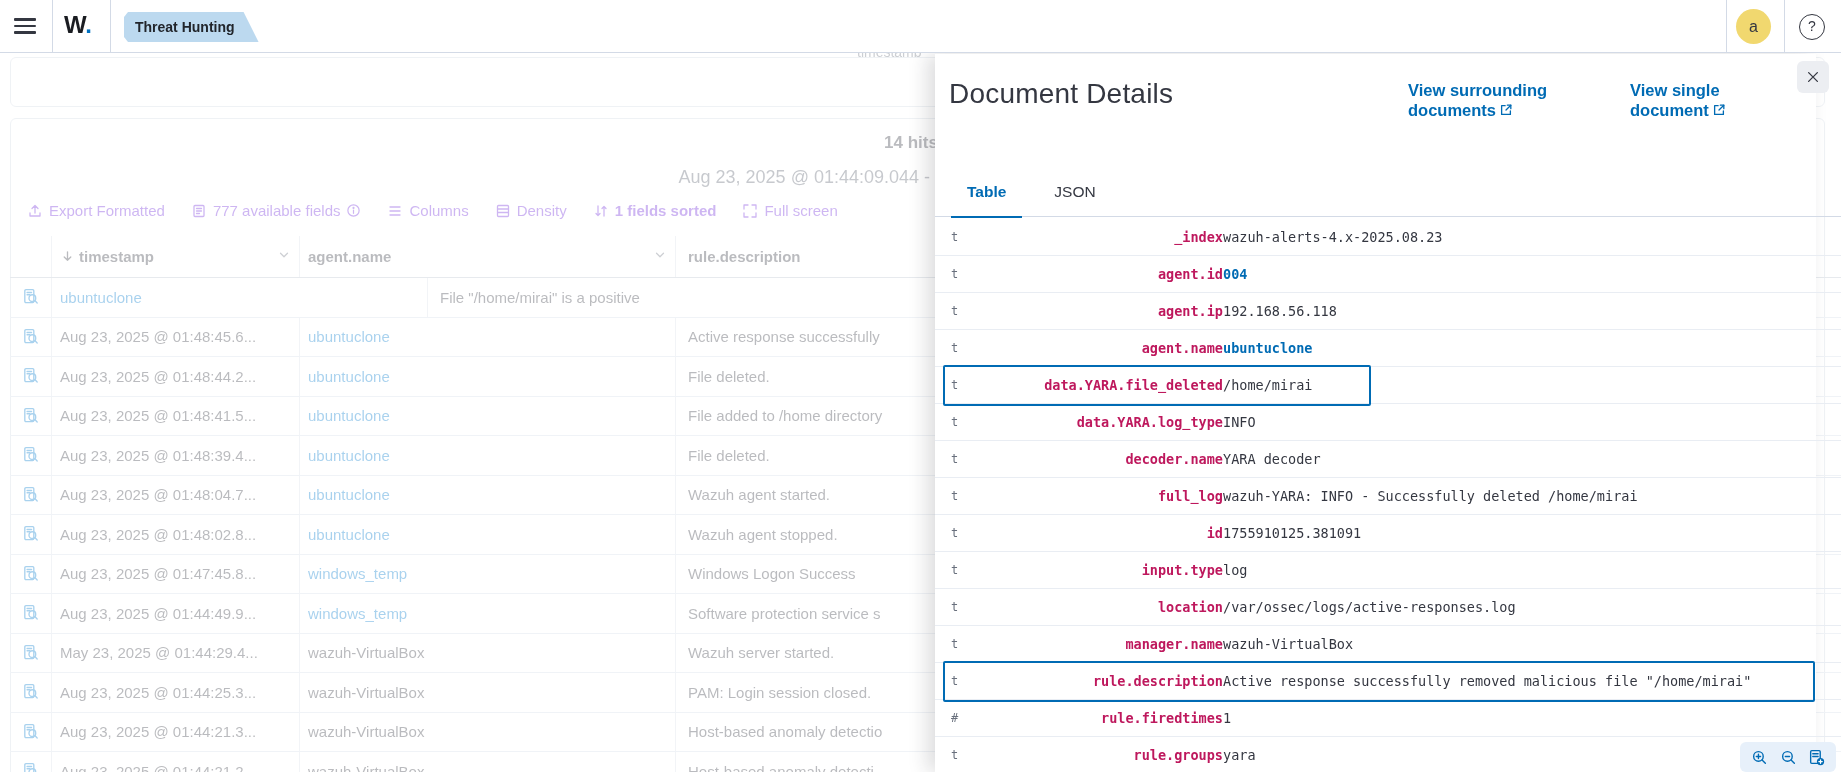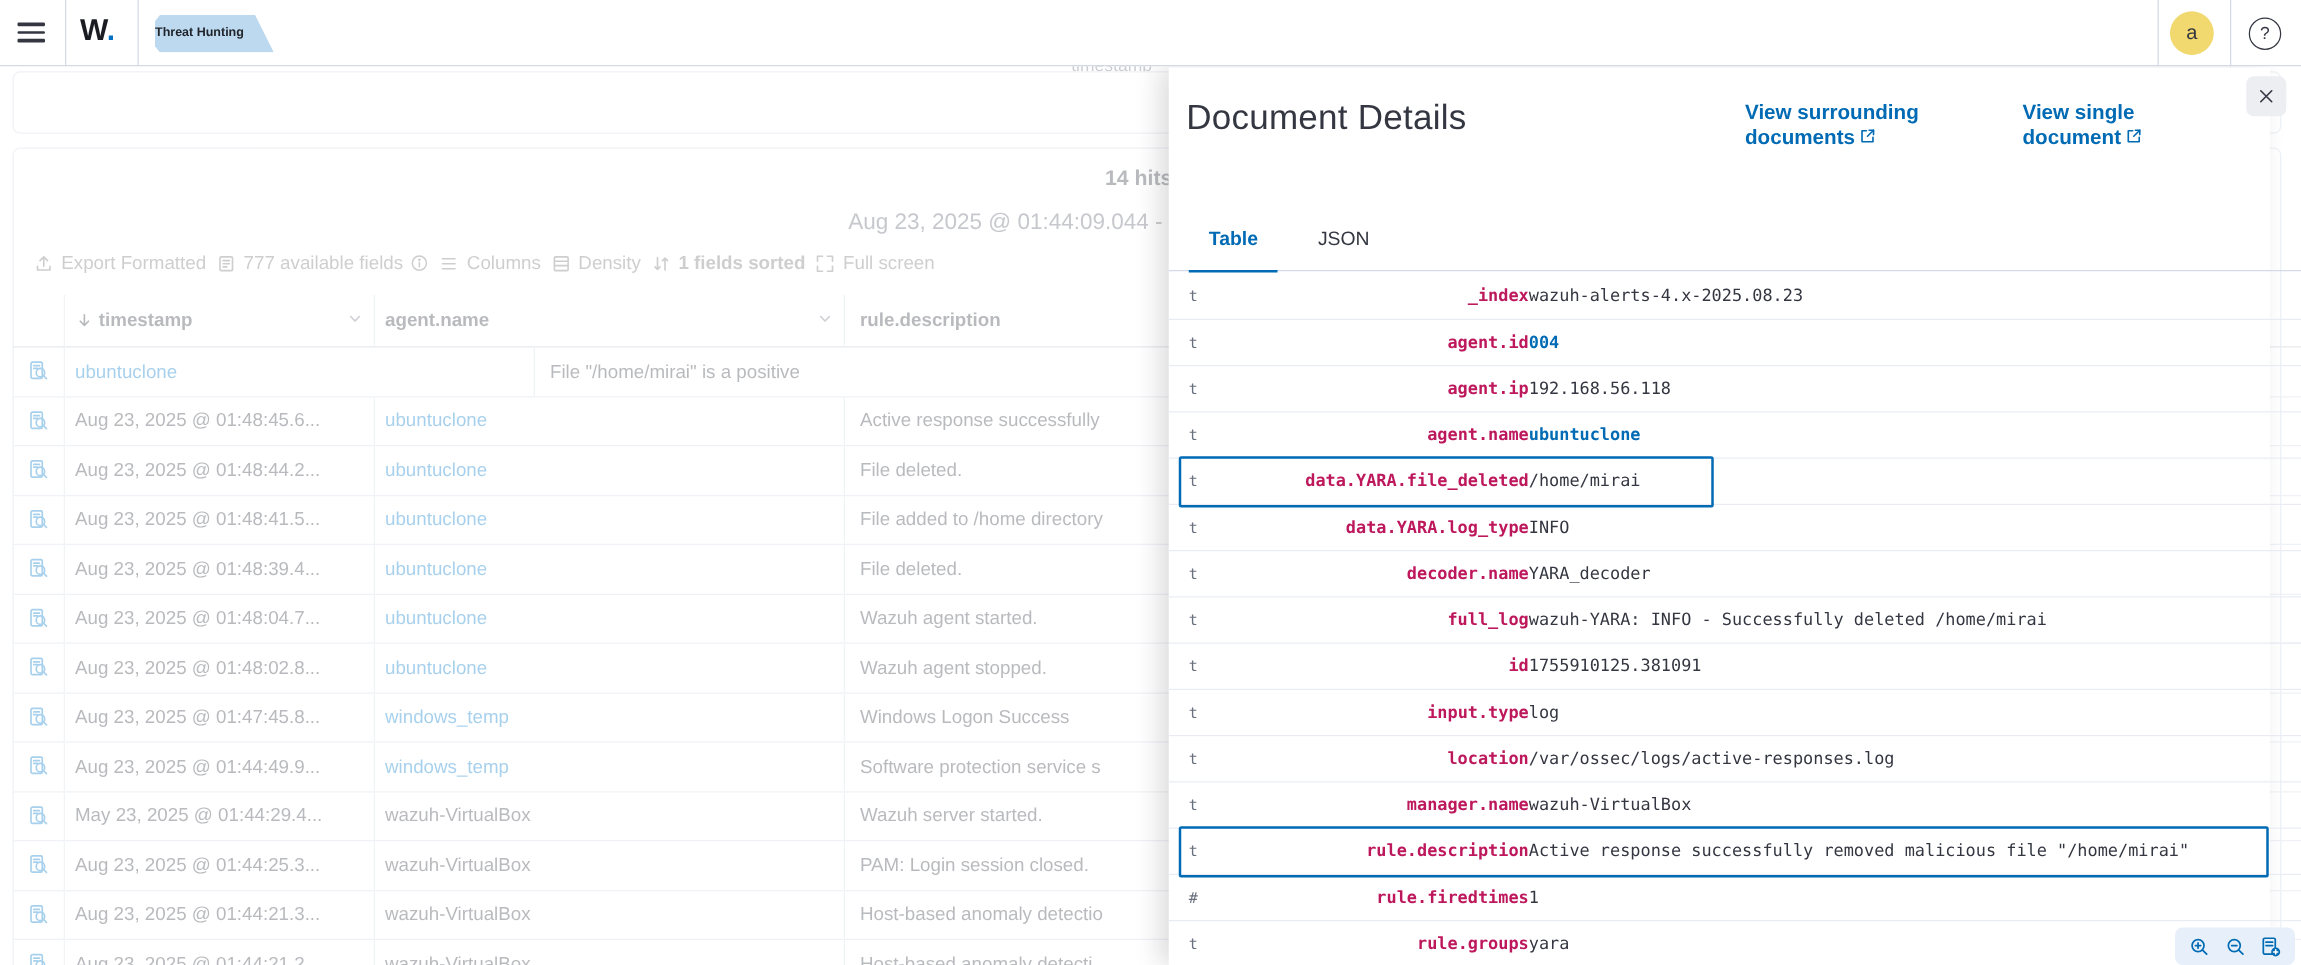--- a/index.html
+++ b/index.html
@@ -9,62 +9,62 @@
   
   .navbar { position:absolute; left:0; top:0; width:1841px; height:53px; background:#fff;
             border-bottom:1px solid #d3dae6; z-index:30; }
   .nav-divider { position:absolute; top:0; width:1px; height:53px; background:#d3dae6; }
   .hamburger { position:absolute; left:12px; top:14px; width:26px; height:24px; cursor:pointer;
                display:flex; flex-direction:column; justify-content:center; gap:4px; padding:0 2px; }
   .hamburger i { display:block; height:2.5px; background:#343741; border-radius:1px; }
   .logo { position:absolute; left:64px; top:11px; font-size:24px; font-weight:700; color:#1a1c21; letter-spacing:0; cursor:pointer; }
   .logo .dot { color:#0071c2; }
   .breadcrumb { position:absolute; left:124px; top:12px; height:30px; background:#bcd9ef; color:#21252b;
-                font-size:10px; font-weight:600; line-height:30px; padding:0 24px 0 0; cursor:pointer;
+                font-size:14px; font-weight:600; line-height:30px; padding:0 24px 0 11px; cursor:pointer;
                 clip-path:polygon(4px 0, calc(100% - 15px) 0, 100% 100%, 4px 100%, 0 calc(100% - 5px), 0 5px); }
   .avatar { position:absolute; left:1736px; top:9px; width:35px; height:35px; border-radius:50%;
             background:#f1d86f; color:#343741; font-size:16px; font-weight:500; text-align:center; line-height:35px; cursor:pointer; }
   .help-btn { position:absolute; left:1799px; top:14px; width:26px; height:26px; border:1.6px solid #343741;
               border-radius:50%; text-align:center; line-height:23px; font-size:14px; color:#343741; cursor:pointer; }
 
   
   .bg-dim { position:absolute; left:0; top:53px; width:1841px; height:719px; opacity:0.34; }
   .card1 { position:absolute; left:10px; top:4px; width:1815px; height:50px;
            border:1px solid #cfd7e2; border-radius:6px; background:#fff; }
   .card2 { position:absolute; left:10px; top:65px; width:1815px; height:660px;
            border:1px solid #cfd7e2; border-radius:6px 6px 0 0; background:#fff; }
   .axis-label { position:absolute; left:857px; top:-9px; width:76px; overflow:hidden; white-space:nowrap;
                 font-size:14px; color:#69707d; }
   .hits { position:absolute; left:884px; top:80px; width:51px; overflow:hidden; white-space:nowrap;
           font-size:17px; font-weight:700; color:#343741; }
   .time-range { position:absolute; left:0; top:114px; width:930px; text-align:right;
                 font-size:18px; color:#5a616e; white-space:nowrap; }
 
-  .toolbar { position:absolute; left:27px; top:149px; display:flex; gap:8px; align-items:center;
-             font-size:15px; color:#737373; white-space:nowrap; }
+  .toolbar { position:absolute; left:27px; top:149px; display:flex; gap:26px; align-items:center;
+             font-size:15px; color:#6d28d9; white-space:nowrap; }
   .tb-item { display:flex; align-items:center; gap:6px; cursor:pointer; }
   .tb-item svg { flex:0 0 auto; }
   .tb-bold { font-weight:700; }
 
   .grid { position:absolute; left:10px; top:183px; width:1831px; }
   .grid-header { display:flex; height:42px; border-bottom:1px solid #b9c1cc; font-weight:700; font-size:15px; }
   .grid-row { display:flex; height:39.5px; border-bottom:1px solid #d3dae6; font-size:15px; }
   .c-icon { width:42px; border-right:1px solid #d9dfe8; display:flex; align-items:center; justify-content:center; color:#0079cc; }
   .c-ts   { width:248px; border-right:1px solid #d9dfe8; display:flex; align-items:center; padding:0 8px; gap:4px; overflow:hidden; white-space:nowrap; }
   .c-agent{ width:376px; border-right:1px solid #d9dfe8; display:flex; align-items:center; padding:0 8px; gap:4px; overflow:hidden; white-space:nowrap; }
   .c-desc { flex:1; display:flex; align-items:center; padding:0 12px; overflow:hidden; white-space:nowrap; }
   .hdr-chevron { margin-left:auto; color:#69707d; cursor:pointer; }
   .agent-link { color:#0079cc; font-weight:500; cursor:pointer; }
   .agent-plain { color:#343741; }
 
   
   .panel { position:absolute; left:935px; top:54px; width:881px; height:718px; background:#fff; z-index:20;
            box-shadow:-8px 0 18px rgba(31,35,41,.15); }
   .panel-title { position:absolute; left:14px; top:24px; font-size:28px; font-weight:400; color:#343741; letter-spacing:.2px; }
-  .panel-action { position:absolute; top:26px; color:#006bb4; font-size:16.5px; font-weight:700; line-height:20px; cursor:pointer; }
+  .panel-action { position:absolute; top:26px; color:#006bb4; font-size:16.5px; font-weight:700; line-height:20px; cursor:pointer;margin-left:12px; }
   .panel-action svg { vertical-align:-1px; margin-left:3px; }
   .act-1 { left:461px; width:178px; }
   .act-2 { left:683px; width:125px; }
   .close-btn { position:absolute; left:862px; top:7px; width:32px; height:32px; background:#eceef2; border-radius:6px;
                display:flex; align-items:center; justify-content:center; color:#343741; cursor:pointer; }
 
   .tabs { position:absolute; left:0; top:113px; width:906px; height:50px; border-bottom:1px solid #d3dae6;
           display:flex; align-items:center; padding-left:16px; }
   .tab { height:50px; display:flex; align-items:center; padding:0 16px; font-size:15.5px; cursor:pointer; position:relative; }
   .tab-active { color:#006bb4; font-weight:600; }

